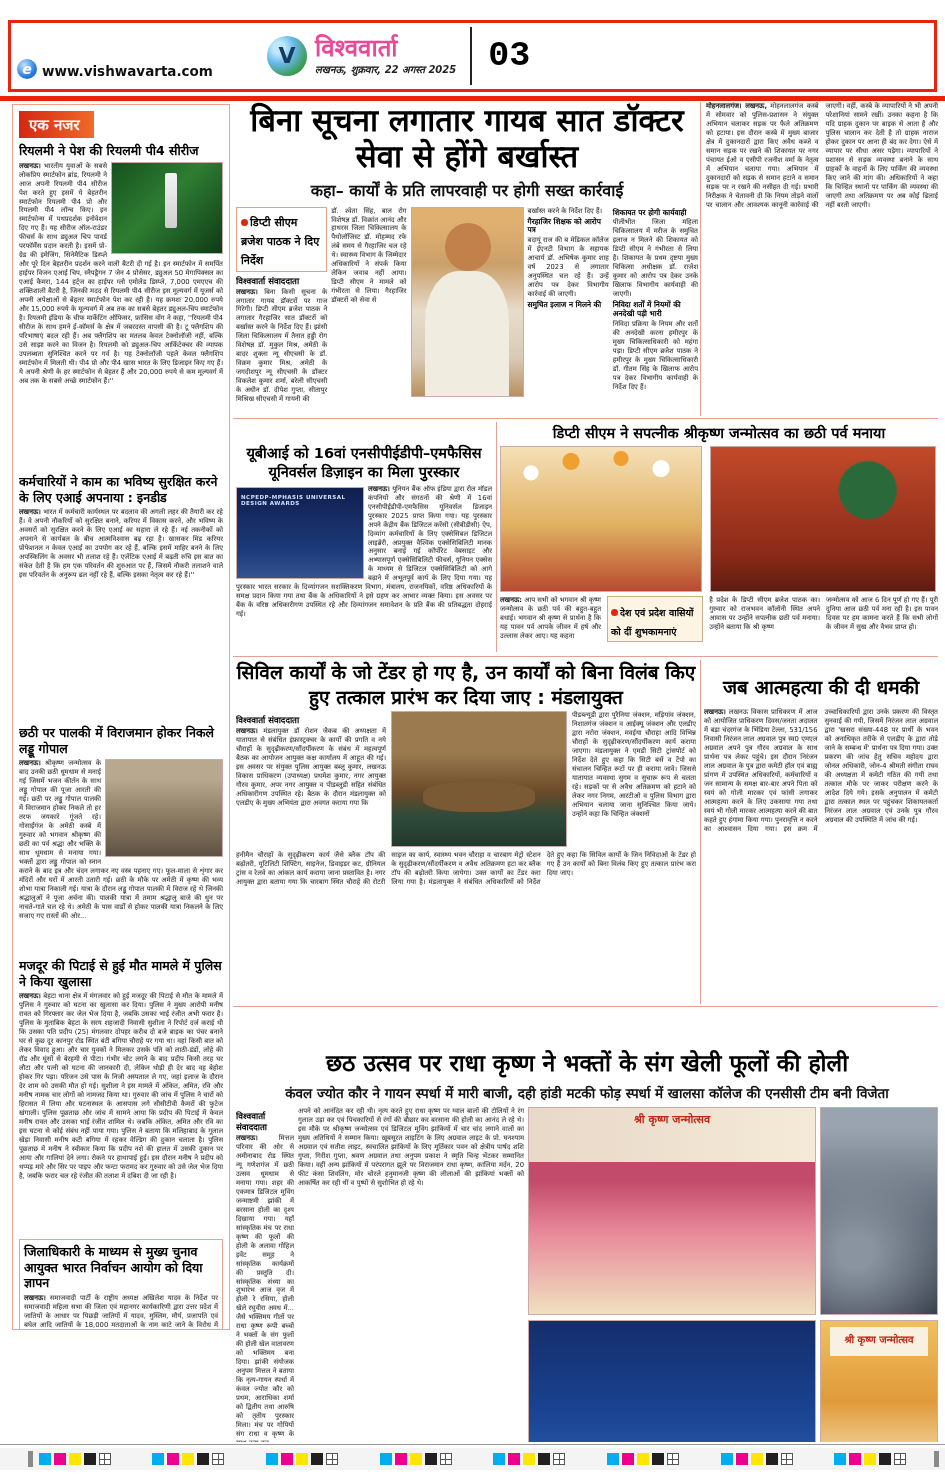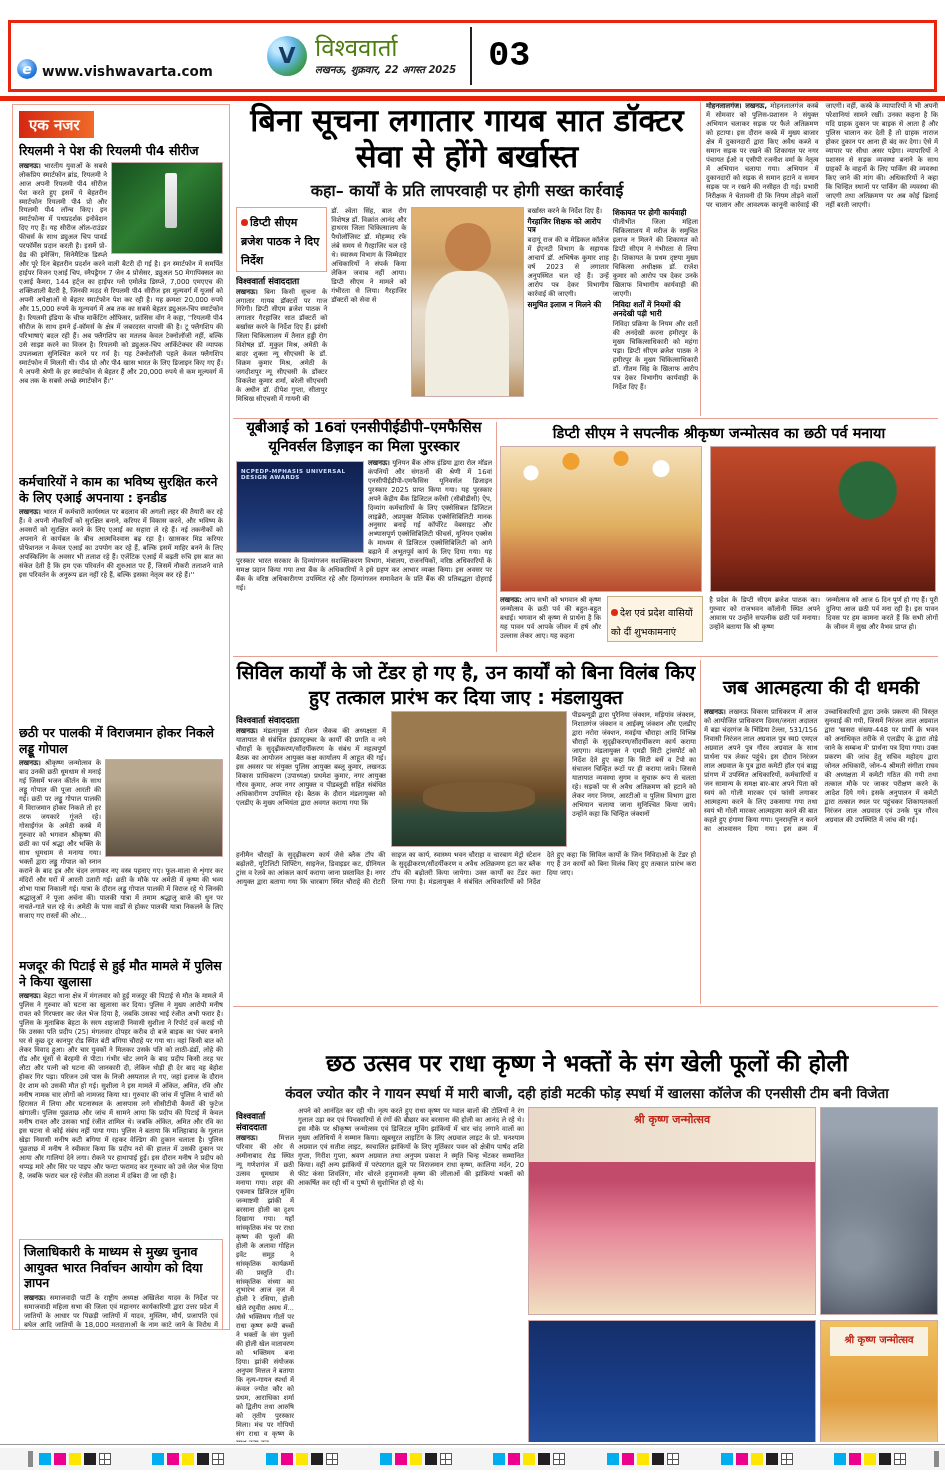--- a/index.html
+++ b/index.html
@@ -10,21 +10,21 @@
   
   .masthead { position:absolute; left:8px; top:20px; width:929px; height:72px; border:3px solid #e8250c; display:flex; align-items:stretch; padding:2px 6px; }
   .mh-left { display:flex; align-items:flex-end; gap:5px; width:250px; padding-bottom:8px; }
   .e-icon { width:20px; height:20px; border-radius:50%; background:radial-gradient(circle at 35% 30%, #bfe0ff, #2a7fe0 60%, #1457a8); color:#fff; font-weight:bold; font-size:14px; line-height:20px; text-align:center; font-style:italic; }
   .site { font-weight:bold; font-size:13.5px; color:#111; }
   .mh-center { flex:1; text-align:center; font-size:27px; font-weight:bold; color:#000; padding-top:8px; }
   .mh-right { display:flex; align-items:center; gap:8px; }
   .logo-globe { width:40px; height:40px; border-radius:50%; background:radial-gradient(circle at 30% 30%, #bfe8ff 15%, #66b8e8 40%, #3a9a4a 75%, #2a7a3a); position:relative; flex:0 0 auto; }
   .logo-v { position:absolute; left:50%; top:50%; transform:translate(-50%,-52%); color:#173a5e; font-weight:bold; font-size:22px; }
   .brand-block { display:flex; flex-direction:column; gap:2px; padding-right:6px; }
-  .brand { font-size:24px; font-weight:normal; color:#4d7c0f; line-height:1; }
+  .brand { font-size:24px; font-weight:bold; color:#ec4899; line-height:1; }
   .edition { font-size:10px; font-weight:bold; color:#222;font-style:italic; }
   .pageno-divider { width:2px; height:58px; background:#222; }
   .pageno { font-size:35px; font-weight:bold; color:#000; padding:0 8px; line-height:62px;font-family:Liberation Mono, monospace; }
   .red-rule { position:absolute; left:0; top:96px; width:945px; height:5px; background:#e8250c; }
 
   
   .body { font-size:6.8px; line-height:1.32; text-align:justify; color:#1a1a1a; }
   .body b { font-weight:bold; }
   .byline { font-size:8.5px; font-weight:bold; color:#000; margin:3px 0 2px 0; }
   .subhead-s { font-size:7.4px; font-weight:bold; color:#000; margin:2px 0 1px 0; line-height:1.2; }
@@ -55,35 +55,35 @@
   .kicker { border:1.5px solid #e8a088; padding:3px 4px; margin-bottom:3px; }
   .kicker-t { font-size:11px; font-weight:bold; line-height:1.2; color:#000; }
   .reddot { display:inline-block; width:7px; height:7px; border-radius:50%; background:#e02810; margin-right:2px; }
 
   
   #encroach { position:absolute; left:706px; top:102px; width:232px; height:314px; overflow:hidden; }
   #encroach h2 { font-size:12.5px; font-weight:bold; text-align:center; line-height:1.3; color:#000; margin-bottom:4px; }
   .twocol { columns:2; column-gap:7px; }
 
   
-  #award { position:absolute; left:236px; top:418px; width:256px; height:230px; overflow:hidden; }
+  #award { position:absolute; left:236px; top:444px; width:256px; height:230px; overflow:hidden; }
   #award h2 { font-size:14.5px; font-weight:bold; text-align:center; line-height:1.3; color:#000; margin-bottom:3px; }
   .photo-award { float:left; width:128px; height:92px; margin:2px 4px 0 0; background:linear-gradient(180deg,#101f4e,#1d3a7a 70%,#35548e); }
   .award-phototext { position:absolute; left:4px; top:6px; color:#cfe0ff; font-size:5.5px; font-weight:bold; letter-spacing:.5px; }
 
   
   #krishna { position:absolute; left:500px; top:422px; width:438px; height:230px; overflow:hidden; }
   #krishna h2 { font-size:14.5px; font-weight:bold; text-align:center; white-space:nowrap; color:#000; margin-bottom:4px; }
   .kr-photos { display:flex; gap:8px; }
   .photo-balloons { width:202px; height:146px; background:radial-gradient(circle at 15% 18%,#fff 7px,transparent 8px),radial-gradient(circle at 35% 10%,#f0a030 8px,transparent 9px),radial-gradient(circle at 80% 15%,#fff 8px,transparent 9px),radial-gradient(circle at 60% 8%,#f0a030 7px,transparent 8px),linear-gradient(180deg,#f5e0b8,#e0b060 55%,#b84a30); }
   .photo-peacock { width:226px; height:146px; background:radial-gradient(circle at 70% 30%,#2a6a3a 28px,transparent 30px),linear-gradient(180deg,#c24a2a,#8a2a18 75%,#5e1c10); }
   .kr-cols { display:flex; gap:6px; margin-top:4px; }
   .kr-c1 { width:102px; } .kr-c3 { width:112px; } .kr-c4 { width:113px; }
   .bless-box { width:97px; border:1px solid #c8b088; background:#fdf4e4; padding:4px 3px; height:46px; }
-  .bless-box .t { font-size:9.5px; font-weight:normal; line-height:1.25; color:#000; }
+  .bless-box .t { font-size:9.5px; font-weight:bold; line-height:1.25; color:#000; }
 
   
   #tenders { position:absolute; left:236px; top:660px; width:460px; height:344px; overflow:hidden; }
   #tenders h2 { font-size:19px; font-weight:bold; text-align:center; line-height:1.3; color:#000; }
   .t-row { display:flex; gap:5px; margin-top:2px; }
   .t-c1 { width:150px; } .t-c2 { width:124px; }
   .photo-meeting { width:176px; height:136px; background:linear-gradient(180deg,#9a7a4e 30%,#6a4a28 60%,#2e4a3a 78%,#23392c); }
   .photo-meeting::after { content:""; position:absolute; left:18%; top:52%; width:64%; height:22%; background:#7a5a34; border-radius:40%; }
   .t-bottom { columns:3; column-gap:6px; margin-top:4px; height:96px; overflow:hidden; }
 

